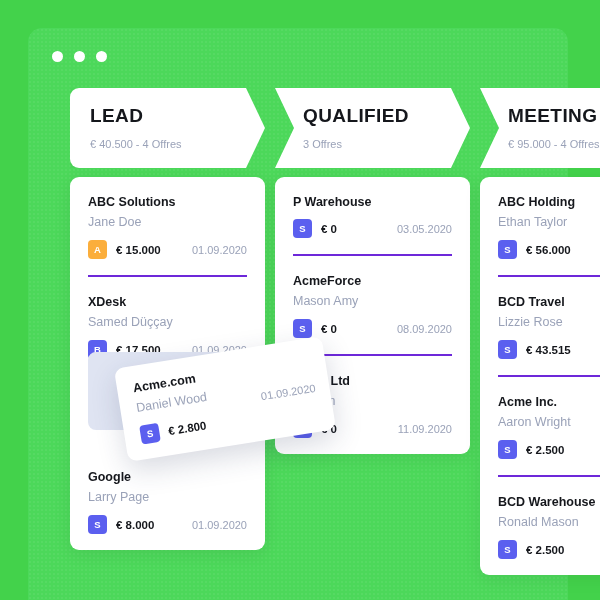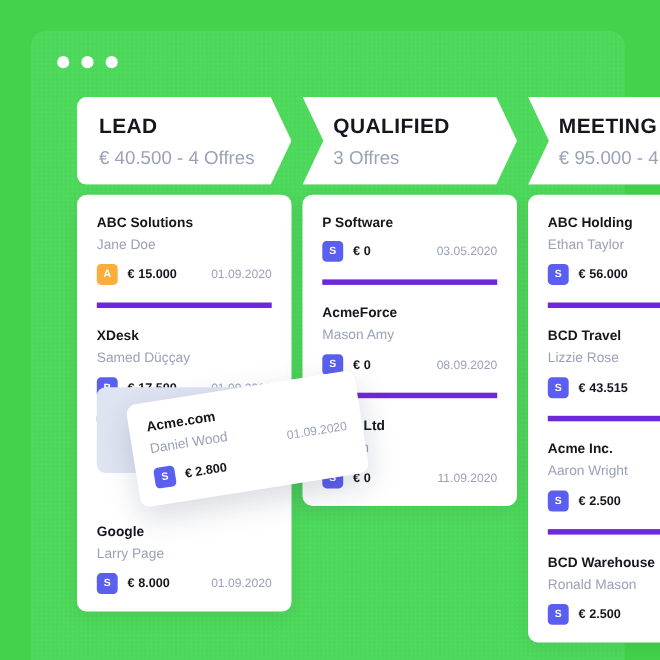--- a/index.html
+++ b/index.html
@@ -53,32 +53,32 @@
     clip-path:polygon(0 0, 176px 0, 195px 40px, 176px 80px, 0 80px, 0 40px);
     border-radius:9px 0 0 9px;
   }
   .col-head-inner{padding:16px 0 0 28px;}
   .col-1 .col-head-inner{padding-left:20px;}
   .col-title{
     font-size:19px;font-weight:bold;color:#15171c;letter-spacing:.4px;
     line-height:24px;white-space:nowrap;
   }
   .col-sub{
-    margin-top:9px;font-size:17px;color:#9aa2b8;white-space:nowrap;line-height:14px;
+    margin-top:9px;font-size:11px;color:#9aa2b8;white-space:nowrap;line-height:14px;
   }
 
   
   .col-body{
     margin-top:9px;background:#ffffff;border-radius:9px;
     box-shadow:0 4px 18px rgba(0,0,0,.07);
     padding:0 18px;
     overflow:hidden;
   }
 
-  .deal{padding:17px 0 16px 0;border-bottom:5px solid #6d28d9;}
+  .deal{padding:17px 0 16px 0;border-bottom:2px solid #6d28d9;}
   .deal:last-child{border-bottom:none;}
   .deal-company{font-size:12.5px;font-weight:bold;color:#15171c;line-height:16px;white-space:nowrap;}
   .deal-person{margin-top:4px;font-size:12.5px;color:#9aa2b8;line-height:17px;white-space:nowrap;}
   .deal-row{margin-top:9px;display:flex;align-items:center;}
   .badge{
     width:19px;height:19px;border-radius:4px;flex:0 0 19px;
     color:#fff;font-size:9.5px;font-weight:bold;
     display:flex;align-items:center;justify-content:center;
   }
   .badge-s{background:#5b5fef;}
@@ -164,21 +164,21 @@
     <div class="column col-2">
       <div class="col-head">
         <div class="col-head-inner">
           <div class="col-title">QUALIFIED</div>
           <div class="col-sub">3 Offres</div>
         </div>
       </div>
       <div class="col-body">
 
         <div class="deal">
-          <div class="deal-company">P Software</div>
+          <div class="deal-company">P Warehouse</div>
           <div class="deal-row">
             <span class="badge badge-s">S</span>
             <span class="deal-amount">€ 0</span>
             <span class="deal-date">03.05.2020</span>
           </div>
         </div>
 
         <div class="deal">
           <div class="deal-company">AcmeForce</div>
           <div class="deal-person">Mason  Amy</div>

